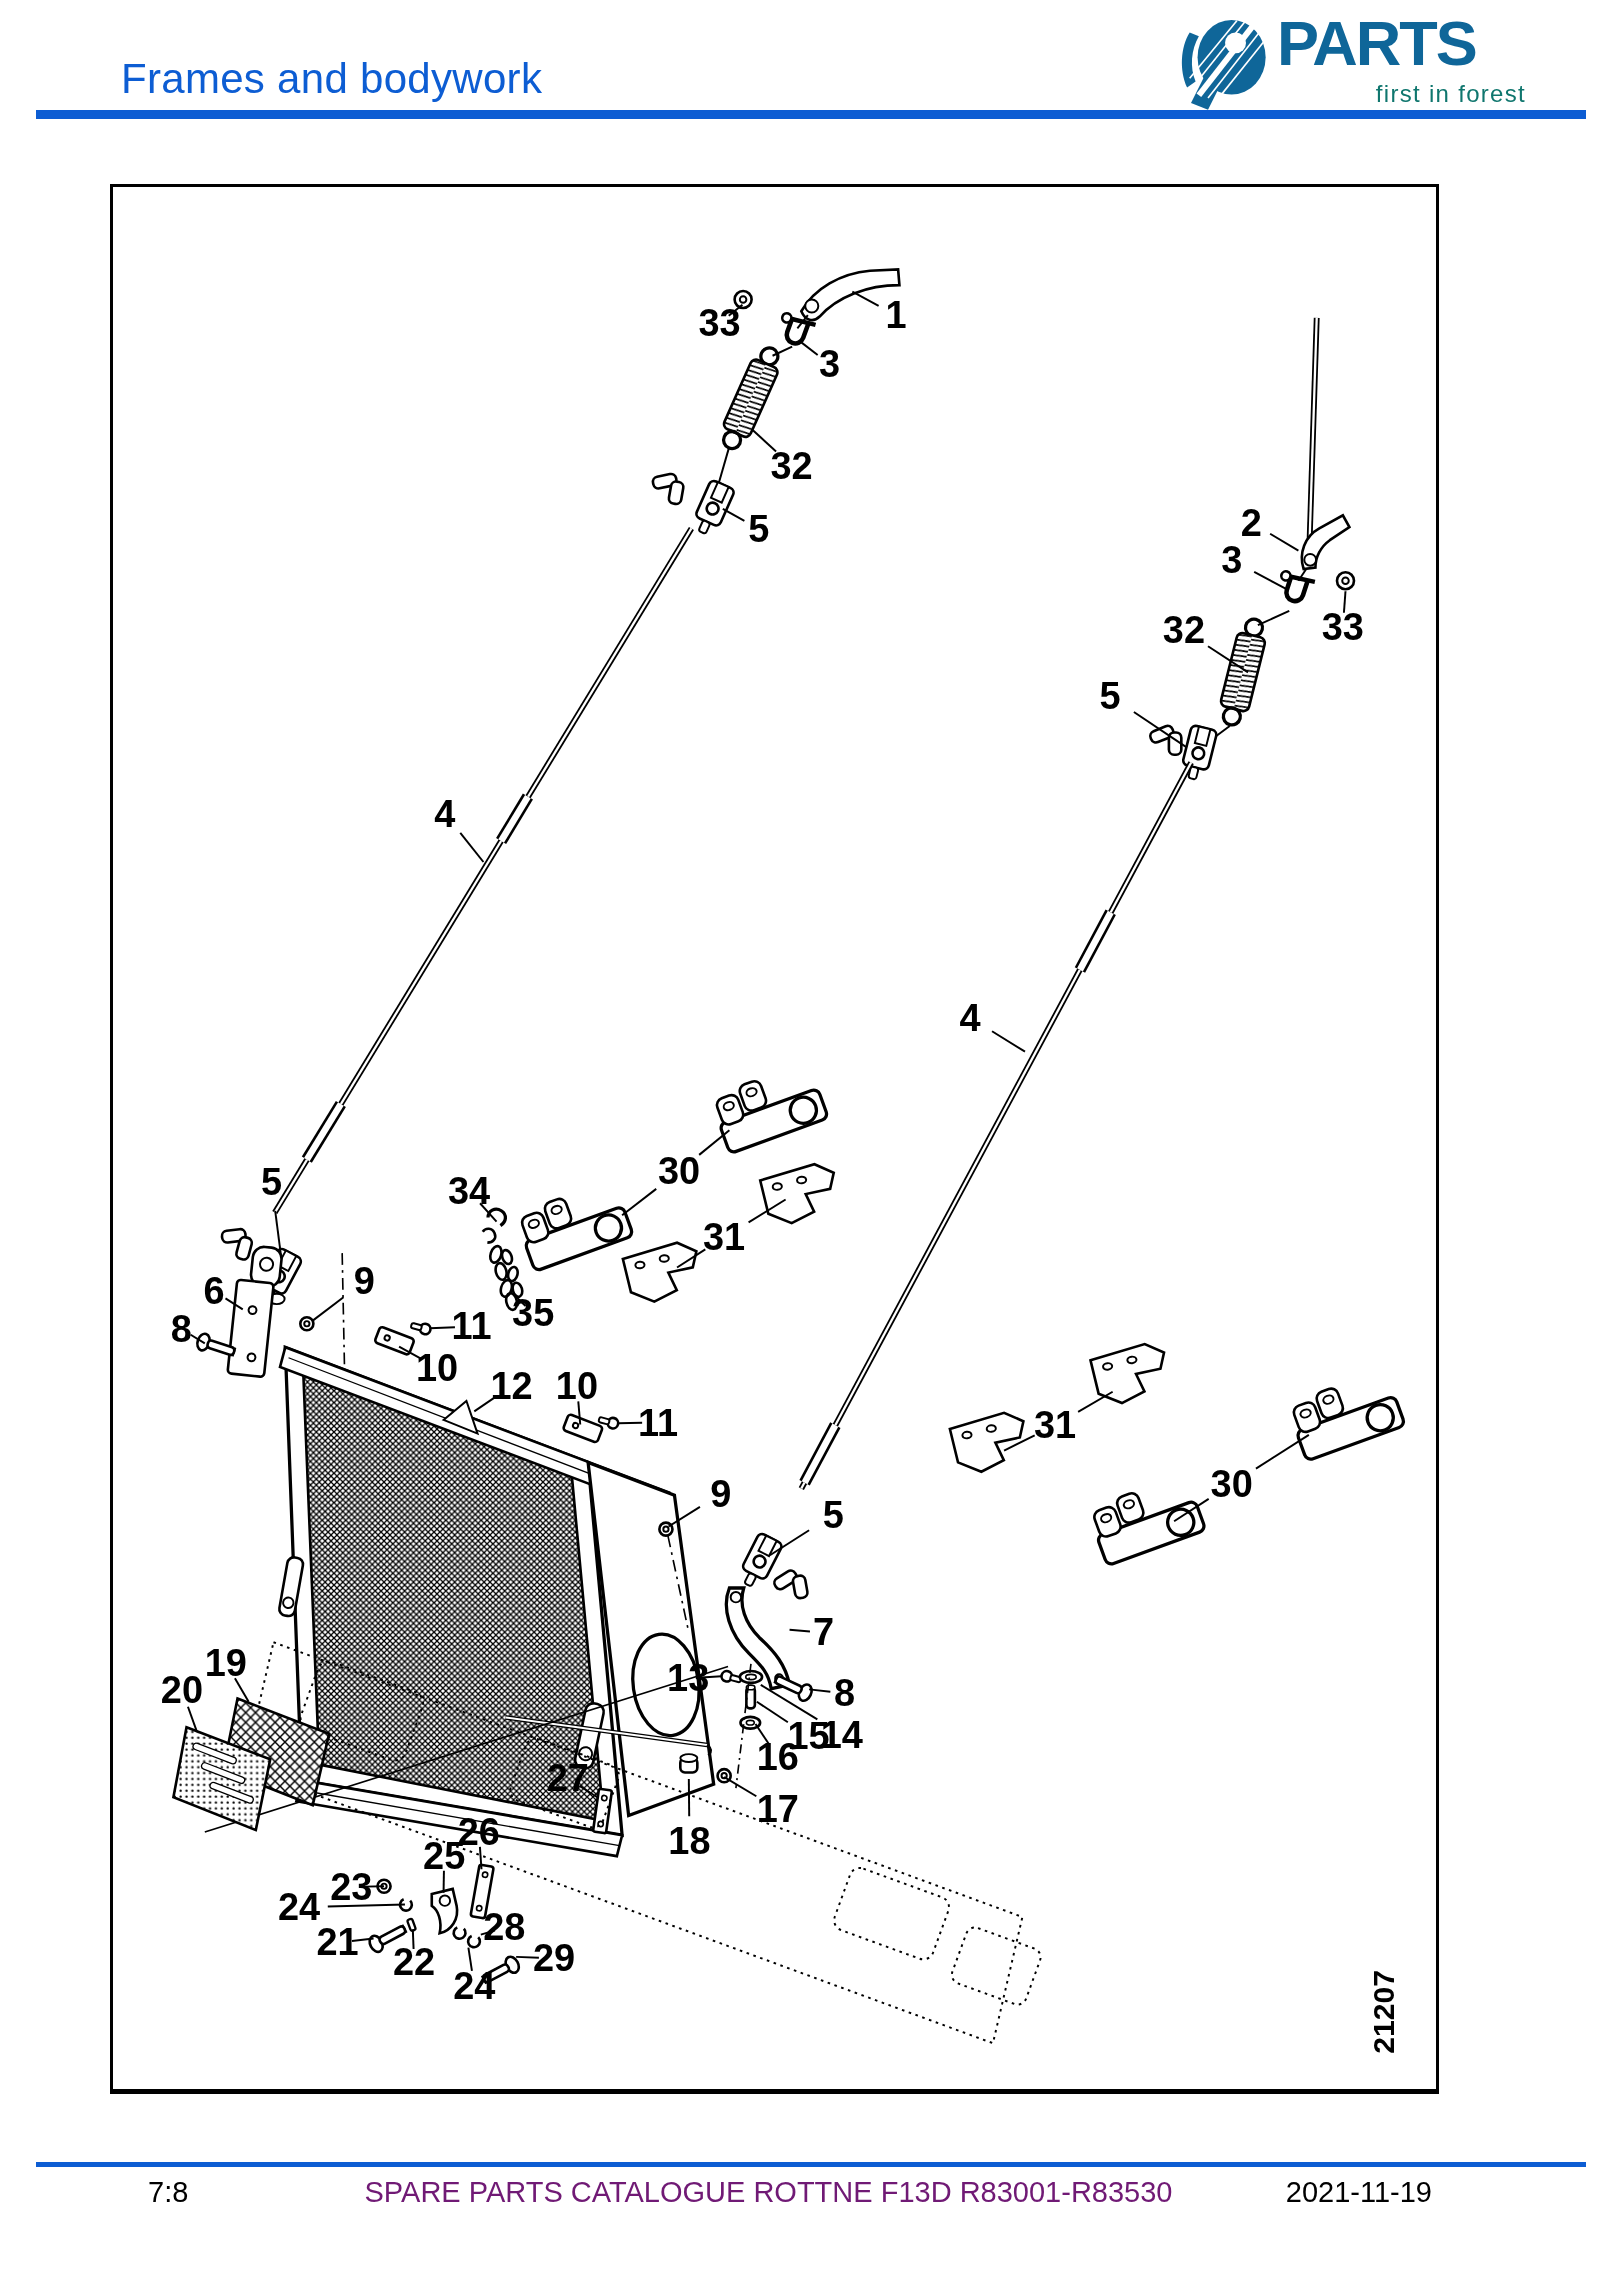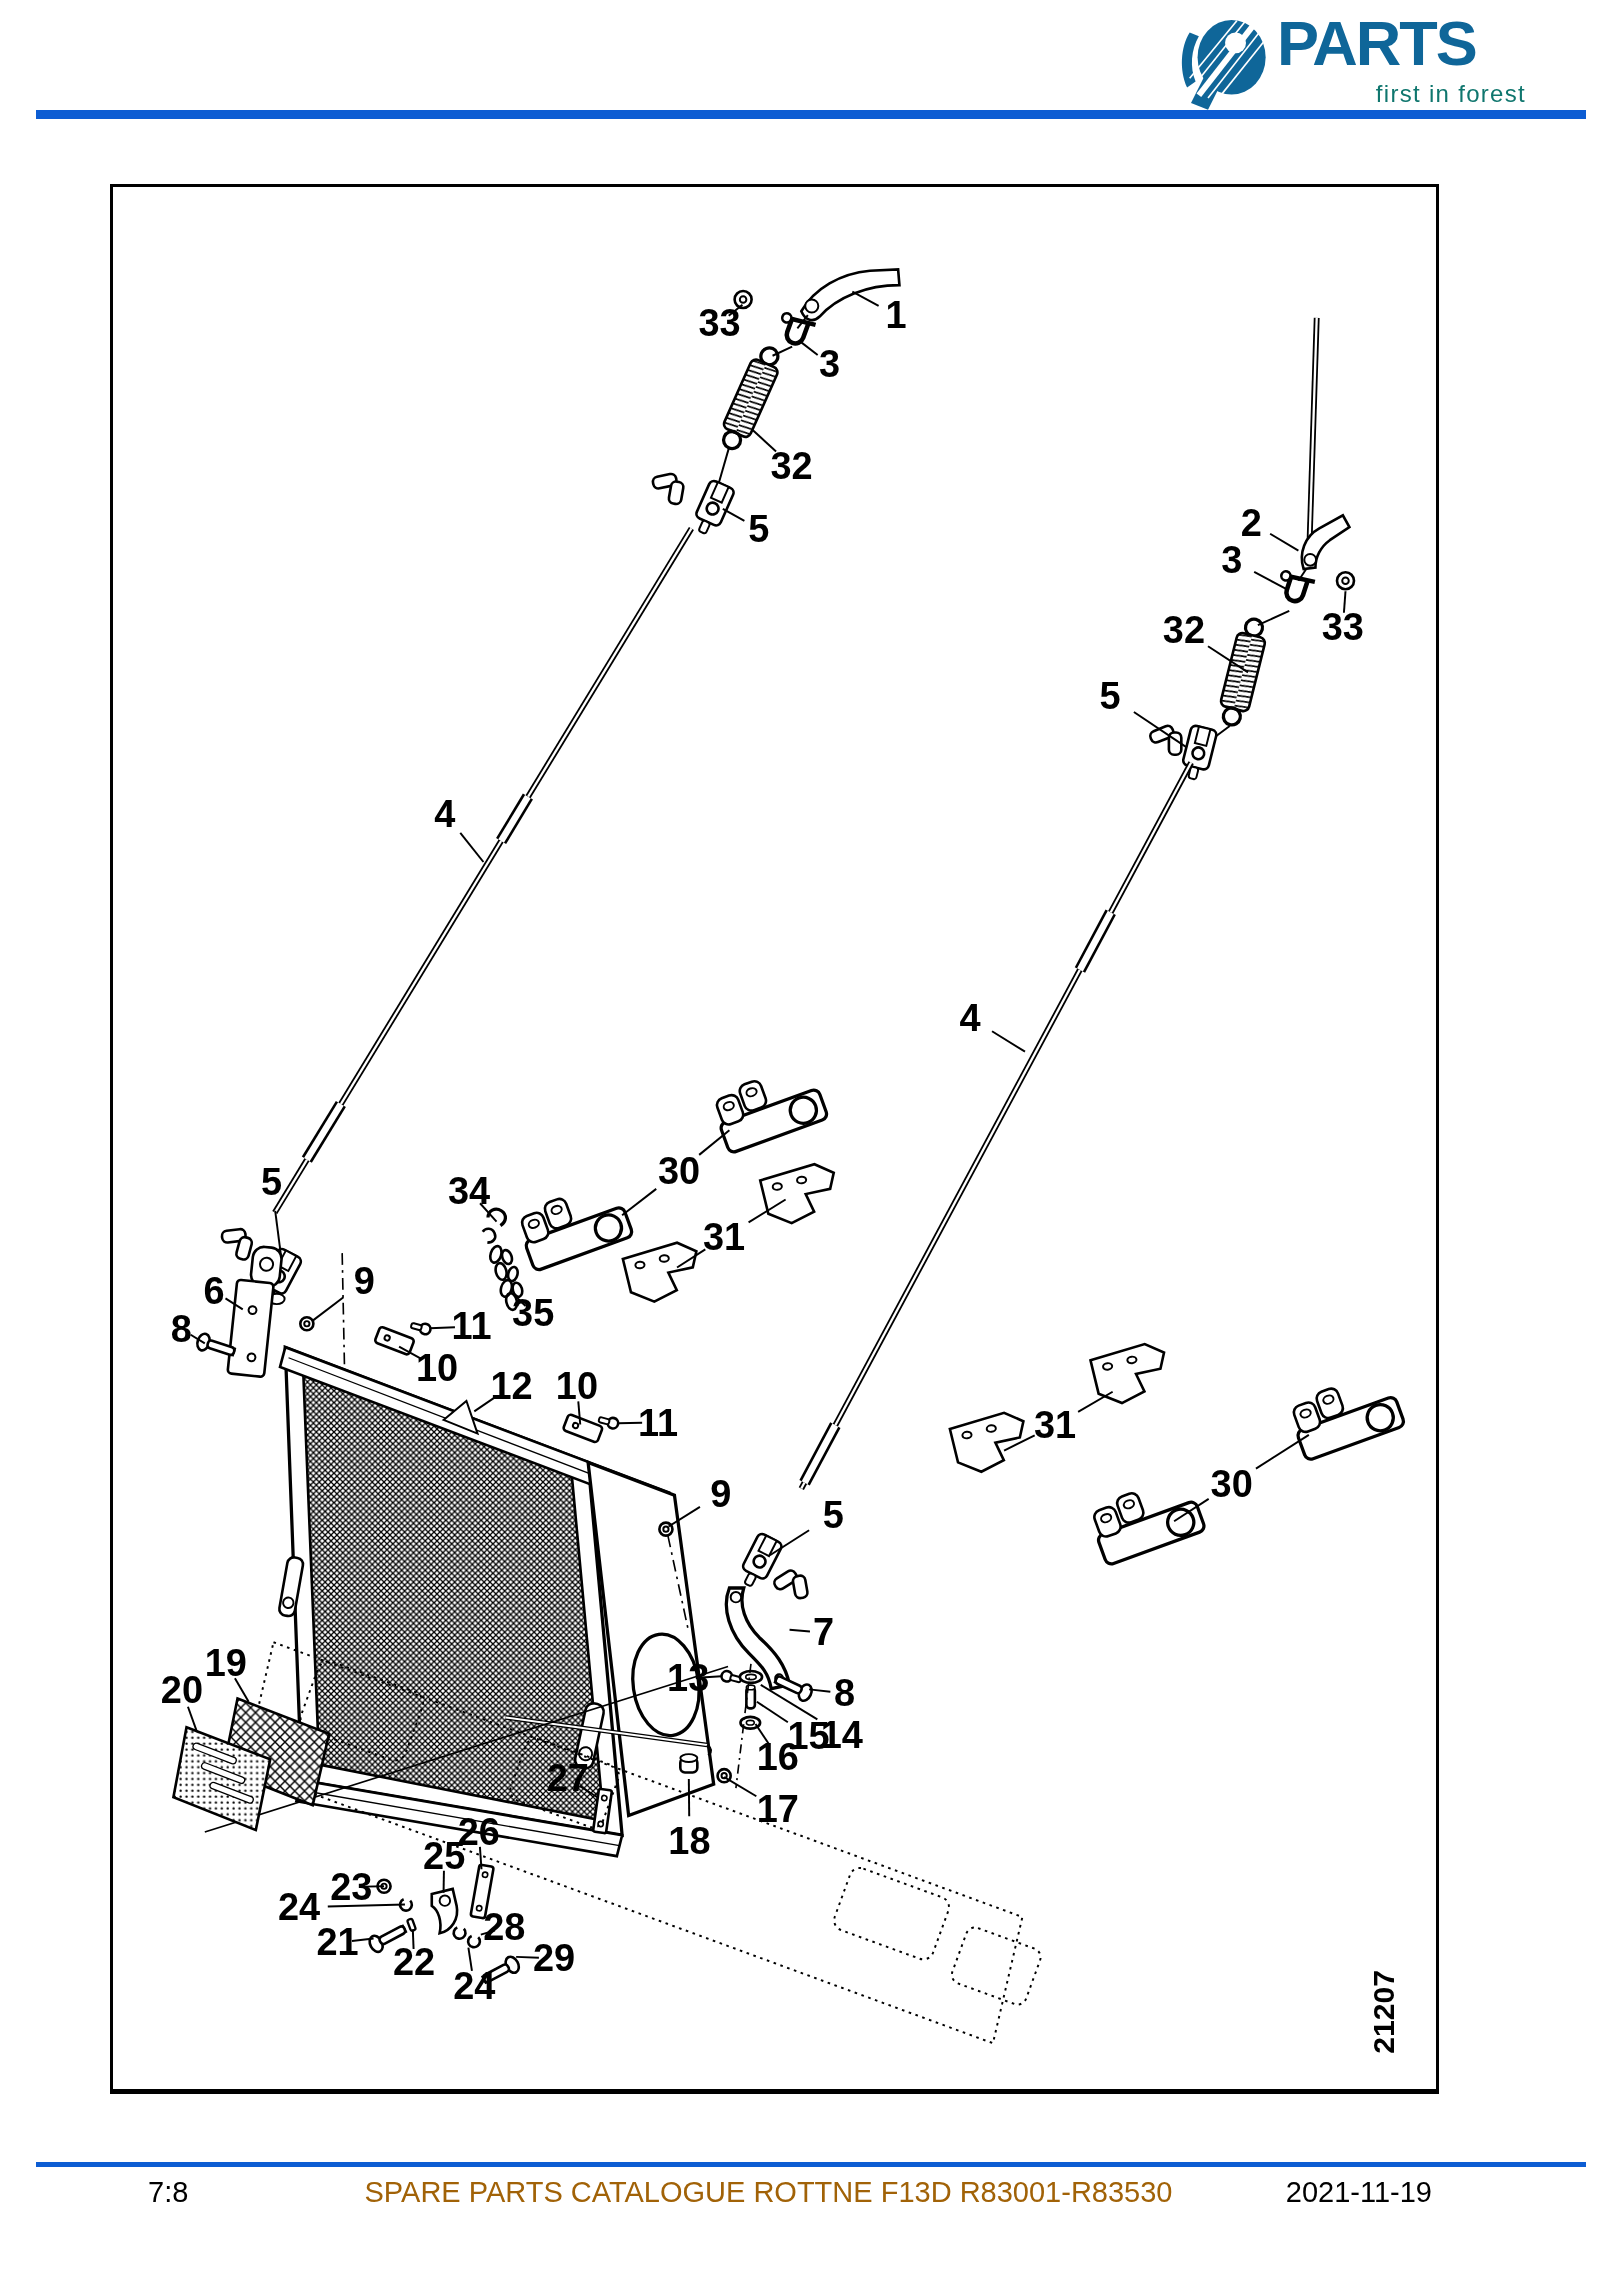--- a/index.html
+++ b/index.html
@@ -12,28 +12,29 @@
   .logo-mark{position:absolute;left:0;top:2.6px;width:108px;height:93px;}
   .logo-word{position:absolute;left:103px;top:-9.2px;font-size:63px;font-weight:bold;
         letter-spacing:-2px;color:#0f6699;}
   .logo-tagline{position:absolute;left:191px;top:64px;width:161px;text-align:right;
         font-size:24px;letter-spacing:1.3px;color:#0f766e;}
   .diagram-box{position:absolute;left:110px;top:184px;width:1323px;height:1902px;
         border:3.3px solid #000;border-bottom-width:5.9px;box-sizing:content-box;background:#fff;}
   .diagram-box svg{position:absolute;left:0;top:0;}
   .footer-rule{position:absolute;left:36px;top:2162px;width:1550px;height:4.6px;background:#0d5dd3;}
   .footer-page{position:absolute;left:108px;top:2176px;font-size:29px;color:#000;margin-left:40px;}
-  .footer-center{position:absolute;left:36px;top:2176px;width:1465px;text-align:center;font-size:29px;color:#a16207;}
+  .footer-center{position:absolute;left:36px;top:2176px;width:1465px;text-align:center;font-size:29px;color:#701a75;}
   .footer-date{position:absolute;right:190px;top:2176px;font-size:29px;color:#000;}
 </style>
 </head>
 <body>
 
 <div class="page">
 
+  <div class="page-title">Frames and bodywork</div>
   <div class="header-rule"></div>
 
   <div class="logo">
     <svg class="logo-mark" viewBox="0 0 165 142">
       <g fill="#0f6699" stroke="none">
         <path d="M24,22 C10,44 8,80 20,106 L33,97 C24,76 26,48 38,28 Z"></path>
         <ellipse cx="88" cy="60" rx="52" ry="57"></ellipse>
         <polygon points="60,62 86,72 52,140 26,130"></polygon>
       </g>
       <circle cx="94" cy="38" r="16" fill="#fff"></circle>

